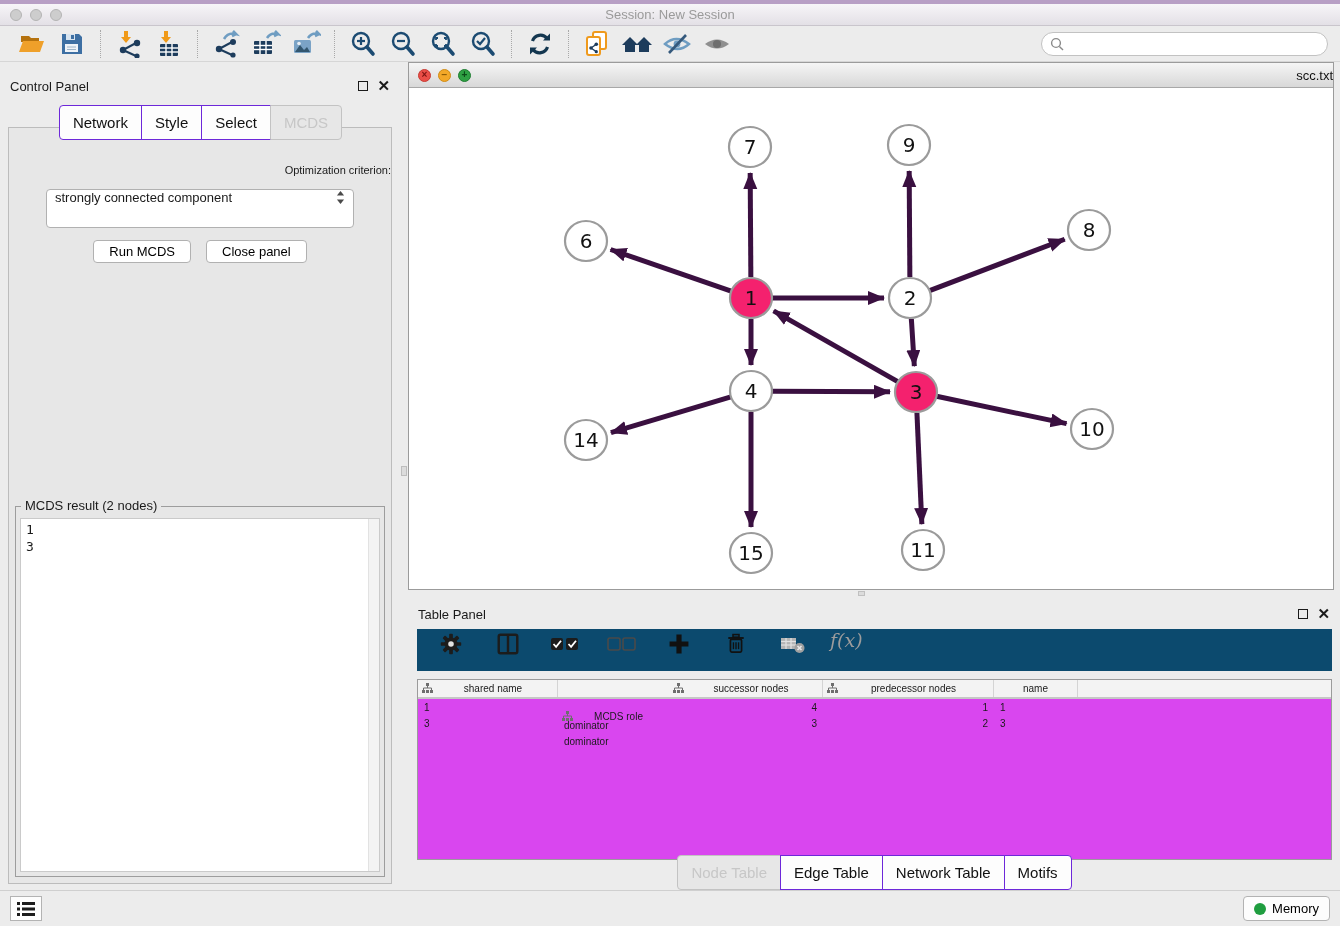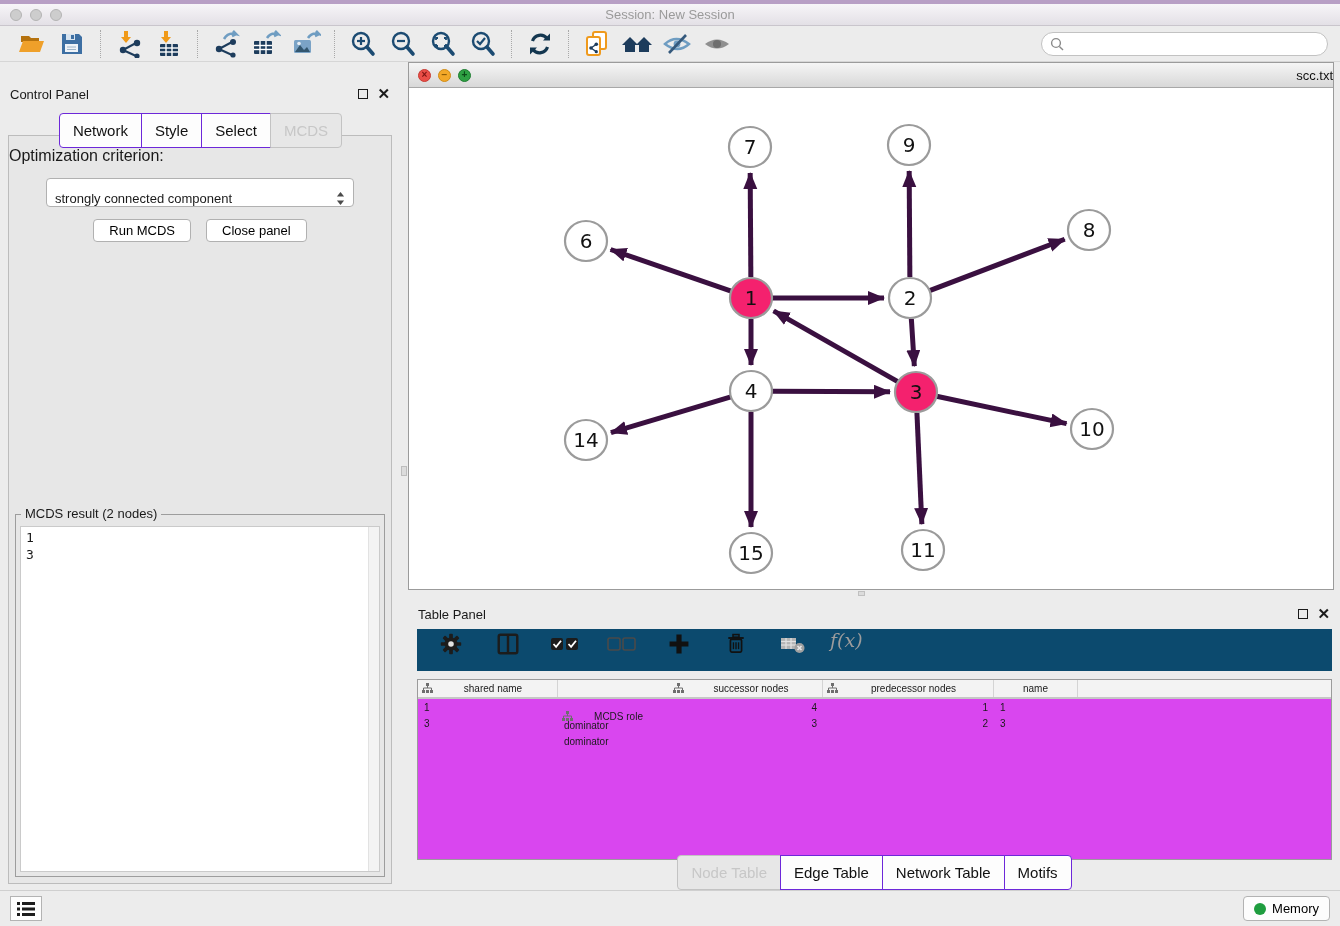--- a/index.html
+++ b/index.html
@@ -17,34 +17,34 @@
   .titlebar-title{position:absolute;left:0;right:0;text-align:center;color:#9a9a9a;font-size:13px;}
   
   .toolbar{position:absolute;top:26px;left:0;right:0;height:36px;display:flex;align-items:center;
     padding:0 12px;background:#ececec;border-bottom:1px solid #d6d6d6;}
   .tbtn{width:34px;height:30px;display:flex;align-items:center;justify-content:center;background:transparent;border:none;margin:0 3px;}
   .tsep{width:1px;height:28px;border-left:1px dotted #a9a9a9;margin:0 8px;}
   .search-wrap{margin-left:auto;width:287px;height:24px;background:#fff;border:1px solid #c2c2c2;border-radius:12px;
     display:flex;align-items:center;padding:0 8px;gap:6px;}
   .search-input{border:none;outline:none;flex:1;font-size:13px;background:transparent;font-family:"Liberation Sans",sans-serif;}
   
-  .control-panel{position:absolute;left:0;top:80px;width:400px;bottom:36px;}
+  .control-panel{position:absolute;left:0;top:72px;width:400px;bottom:36px;}
   .panel-header{height:28px;display:flex;align-items:center;padding:0 10px;font-size:13px;color:#1a1a1a;}
   .win-controls{margin-left:auto;display:flex;align-items:center;gap:9px;}
   .float-box{width:10px;height:10px;border:1.6px solid #1a1a1a;display:inline-block;}
   .close-x{font-size:15px;font-weight:bold;line-height:10px;color:#1a1a1a;}
   .cp-tabs{position:absolute;top:33px;left:0;right:0;display:flex;justify-content:center;z-index:2;}
   .tab{font-size:15px;padding:8px 13px;background:#fdfdfd;border:1px solid #6d28d9;margin-right:-1px;color:#111;}
   .tab.first{border-radius:4px 0 0 4px;}
   .tab.last{border-radius:0 4px 4px 0;}
   .tab.selected{background:#e7e7e7;color:#c7c7c7;border-color:#c3c3c3;}
   .cp-content{position:absolute;left:8px;right:8px;top:55px;bottom:6px;background:#e7e7e7;border:1px solid #bcbcbc;}
-  .opt-label{text-align:left;margin-top:11px;font-size:16px;}
-  .criterion-select{margin:13px auto 0;width:308px;height:29px;background:#fff;border:1px solid #b1b1b1;border-radius:4px;
-    display:flex;align-items:flex-end;padding:0 8px;font-size:13px;}
+  .opt-label{text-align:right;margin-top:36px;font-size:11px;}
+  .criterion-select{margin:13px auto 0;width:308px;height:39px;background:#fff;border:1px solid #b1b1b1;border-radius:4px;
+    display:flex;align-items:flex-start;padding:0 8px;font-size:13px;}
   .btn-row{display:flex;justify-content:center;gap:15px;margin-top:12px;}
   .btn{background:#fff;border:1px solid #b1b1b1;border-radius:4px;padding:3px 15px;font-size:13px;font-family:"Liberation Sans",sans-serif;}
   .result-group{position:absolute;left:6px;right:6px;top:378px;bottom:6px;border:1px solid #9d9d9d;}
   .result-legend{position:absolute;top:-9px;left:5px;background:#e7e7e7;padding:0 4px;font-size:13px;}
   .result-text{position:absolute;left:4px;right:4px;top:11px;bottom:4px;background:#fff;border:1px solid #cacaca;
     font-family:"DejaVu Sans Mono",monospace;font-size:13px;line-height:17px;padding:2px 5px;white-space:pre;}
   .result-scroll{position:absolute;right:5px;top:12px;bottom:5px;width:11px;background:#f3f3f3;border-left:1px solid #e2e2e2;}
   .v-divider-handle{position:absolute;left:401px;top:466px;width:6px;height:10px;background:#dcdcdc;border:1px solid #bdbdbd;}
   
   .network-window{position:absolute;left:408px;top:62px;width:926px;height:528px;background:#fff;border:1px solid #9b9b9b;}

